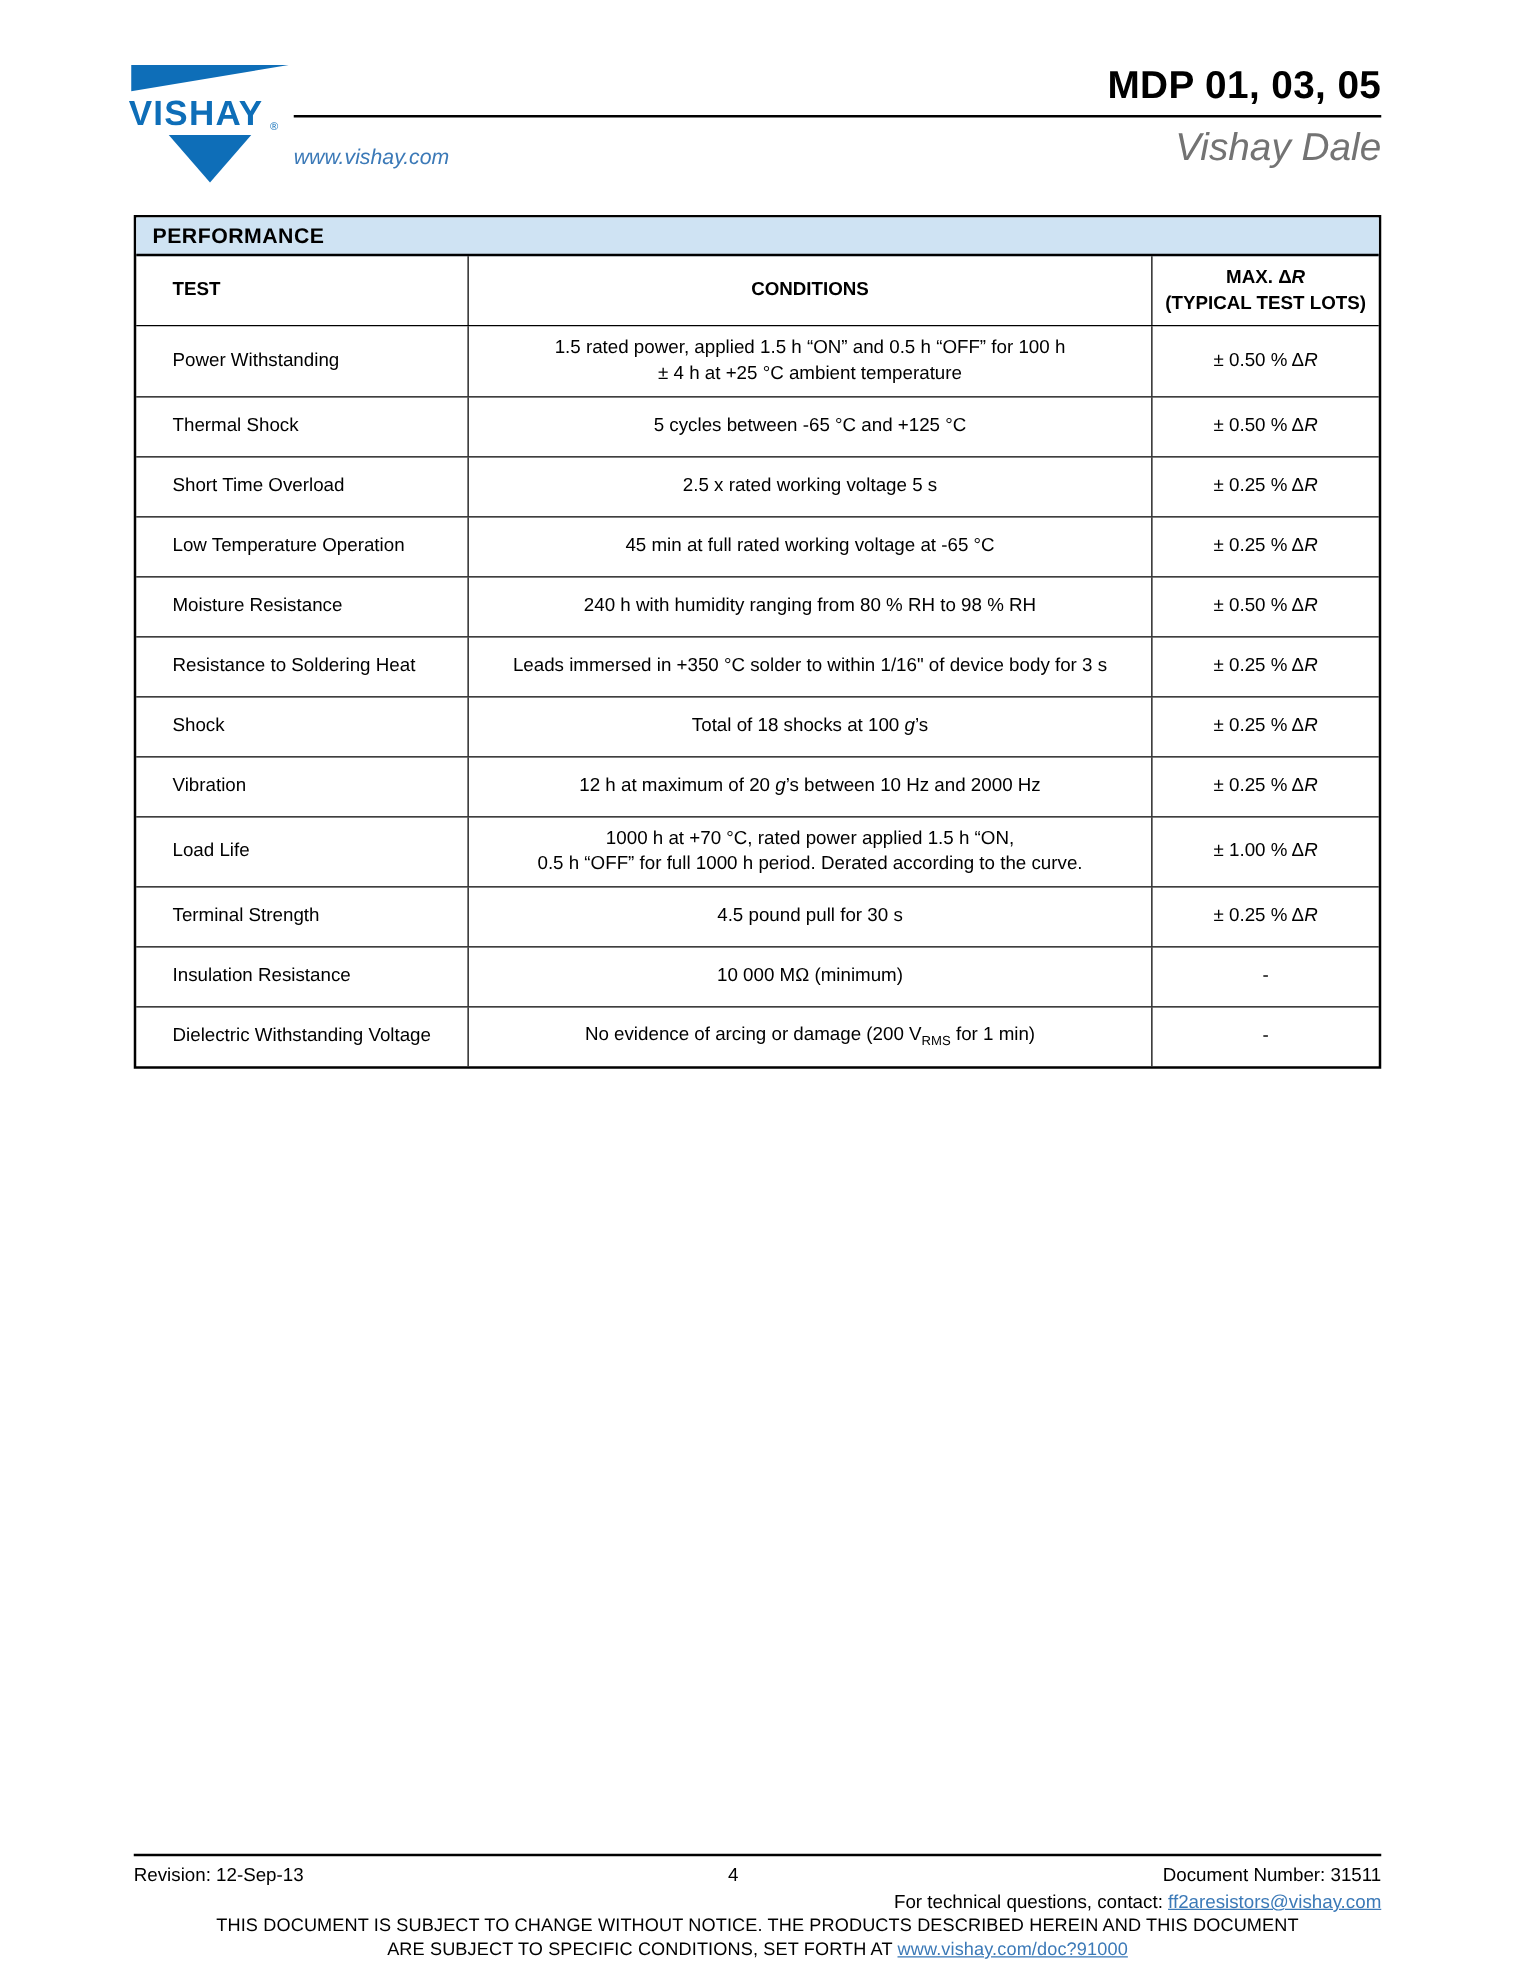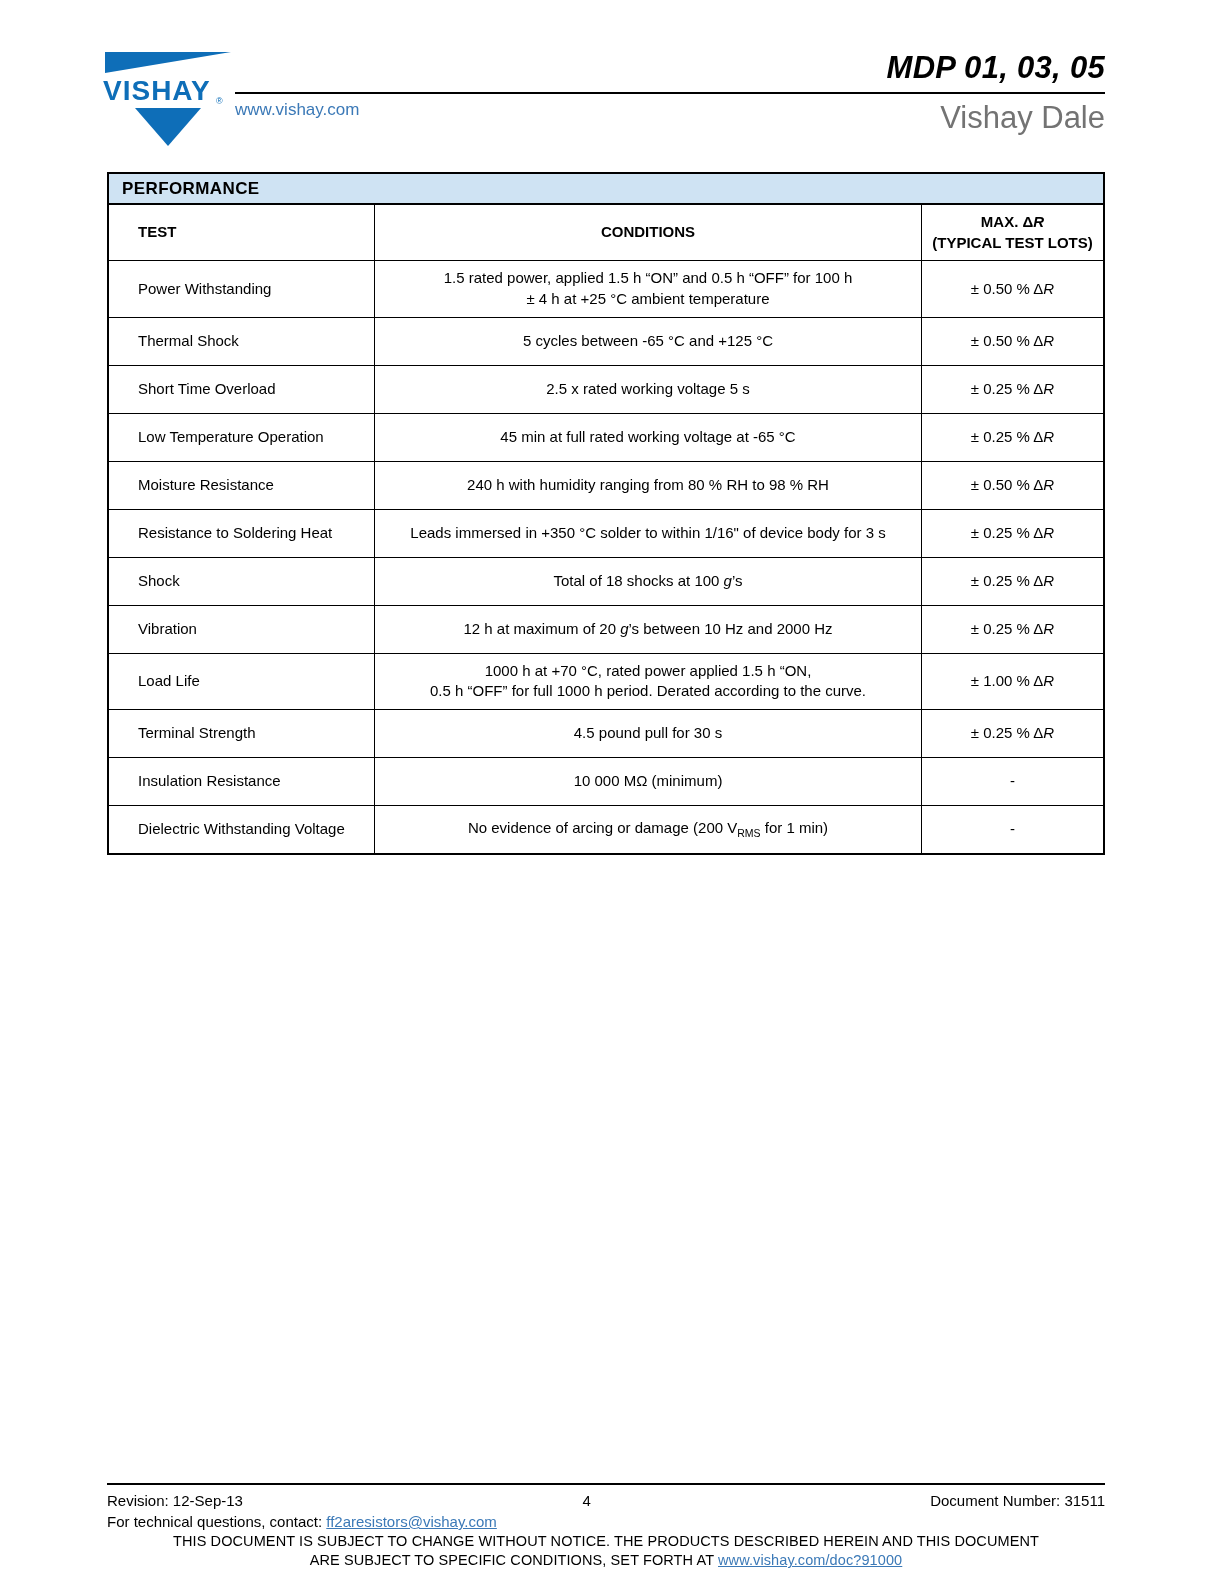--- a/index.html
+++ b/index.html
@@ -7,23 +7,23 @@
   body {
     width:1224px; height:1584px; position:relative;
     font-family:"Liberation Sans", sans-serif; color:#000;
   }
   .page { position:absolute; inset:0; overflow:hidden; }
 
   
   .header { position:absolute; top:50px; left:107px; right:119px; }
   .logo { position:absolute; left:-4px; top:2px; width:128px; height:96px; }
   .header-main { margin-left:128px; }
-  .doc-title { text-align:right; font-size:31px; font-weight:bold; letter-spacing:0.3px;font-style:italic; }
+  .doc-title { text-align:right; font-size:31px; font-weight:bold; letter-spacing:0.3px; }
   .hrule { border-bottom:2.5px solid #000; margin-top:6px; }
-  .header-sub { display:flex; justify-content:space-between; align-items:flex-start; margin-top:6px; }
+  .header-sub { display:flex; justify-content:space-between; align-items:flex-end; margin-top:6px;font-style:italic; }
   .website { color:#3b79b7; font-size:17px; text-decoration:none; cursor:pointer; }
   .subtitle { font-size:31px; color:#737373; }
 
   
   .perf { position:absolute; top:172px; left:107px; width:998px; border:2px solid #000; background:#fff; }
   .perf-bar { background:#cfe3f3; font-weight:bold; font-size:17px; padding:5px 13px 4px; border-bottom:2px solid #000; letter-spacing:0.4px; }
   .trow { display:grid; grid-template-columns:250px 547px 1fr;padding-left:16px; }
   #perf-head { min-height:50px; }
   #perf-head .cell { font-weight:bold; }
   #perf-rows .trow { border-top:1.5px solid #000; min-height:48px; }
@@ -31,21 +31,21 @@
   .cell .ct { text-align:center; width:100%; }
   .c-test { justify-content:flex-start; border-right:1.5px solid #000; padding-left:13px; }
   .c-test .ct { text-align:left; }
   .c-cond { border-right:1.5px solid #000; }
   sub { font-size:70%; }
 
   
   .footer { position:absolute; left:107px; right:119px; bottom:16px; font-size:15px; }
   .footer-rule { border-top:2px solid #000; margin-bottom:7px; }
   .footer-top { display:flex; justify-content:space-between; align-items:flex-end; }
-  .footer-center { text-align:left; margin-top:4px; }
+  .footer-center { text-align:right; margin-top:4px; }
   .footer a { color:#3b79b7; text-decoration:underline; cursor:pointer; }
   .disclaimer { text-align:center; margin-top:3px; font-size:14.5px; letter-spacing:0.1px; }
 </style>
 </head>
 <body>
 
 <div class="page">
 
   <div class="header">
     <div class="logo">

